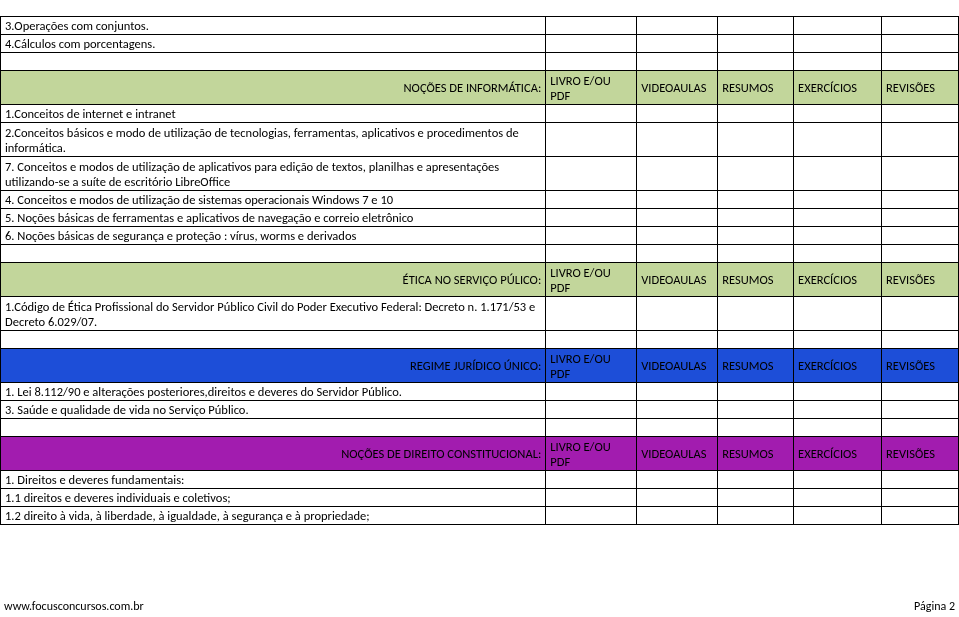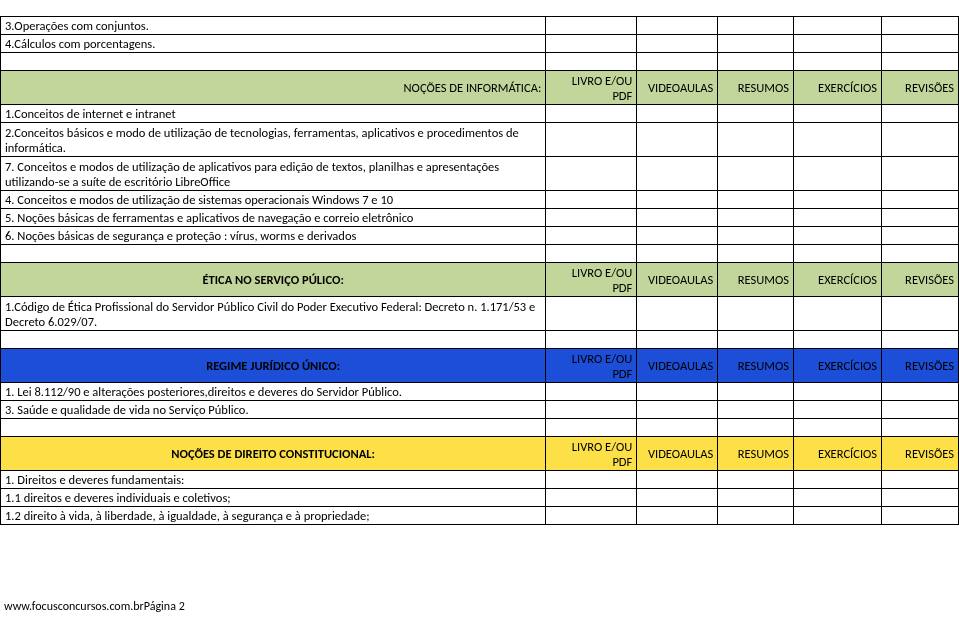--- a/index.html
+++ b/index.html
@@ -34,36 +34,36 @@
   .col-e { width: 76px; }
   .header-olive {
     background: #c2d69b;
     text-align: center;
   }
   .header-peach {
     background: #1d4ed8;
     text-align: center;
   }
   .header-gray {
-    background: #fde047;
+    background: #a21caf;
     text-align: center;
   }
   .section-title-right { text-align: right; }
-  .section-title-center { text-align: center; font-weight: bold; }
-  .centered { text-align: right; }
+  .section-title-center { text-align: right; }
+  .centered { text-align: left; }
   .empty-row td { height: 18px; }
   .tall-row td { height: 34px; }
   .footer {
     position: absolute;
     bottom: 4px;
     left: 4px;
     right: 4px;
     font-size: 12px;
     display: flex;
-    justify-content: flex-start;
+    justify-content: space-between;
   }
 </style>
 </head>
 <body>
 
 <table>
   <colgroup>
     <col class="col-main">
     <col class="col-a">
       <col class="col-b">

